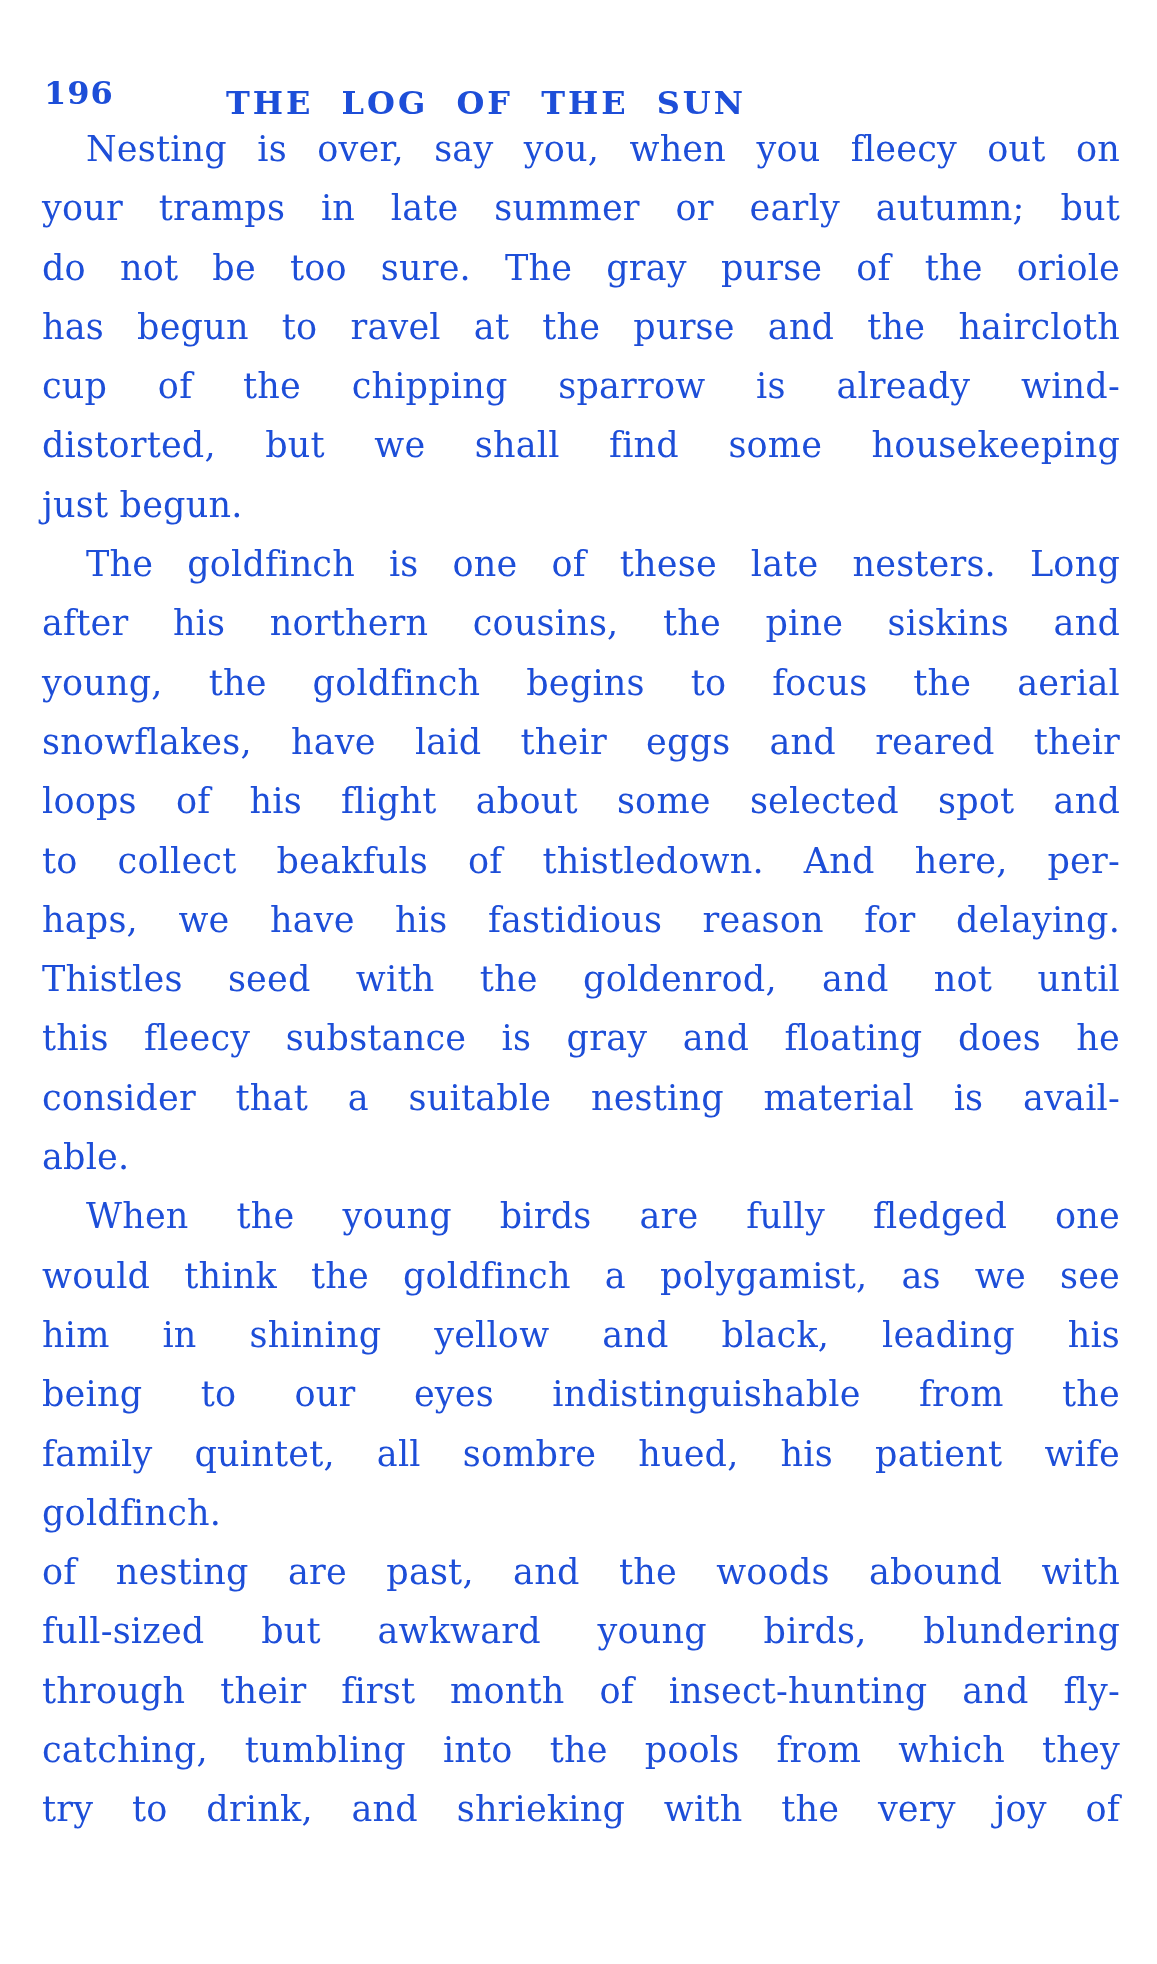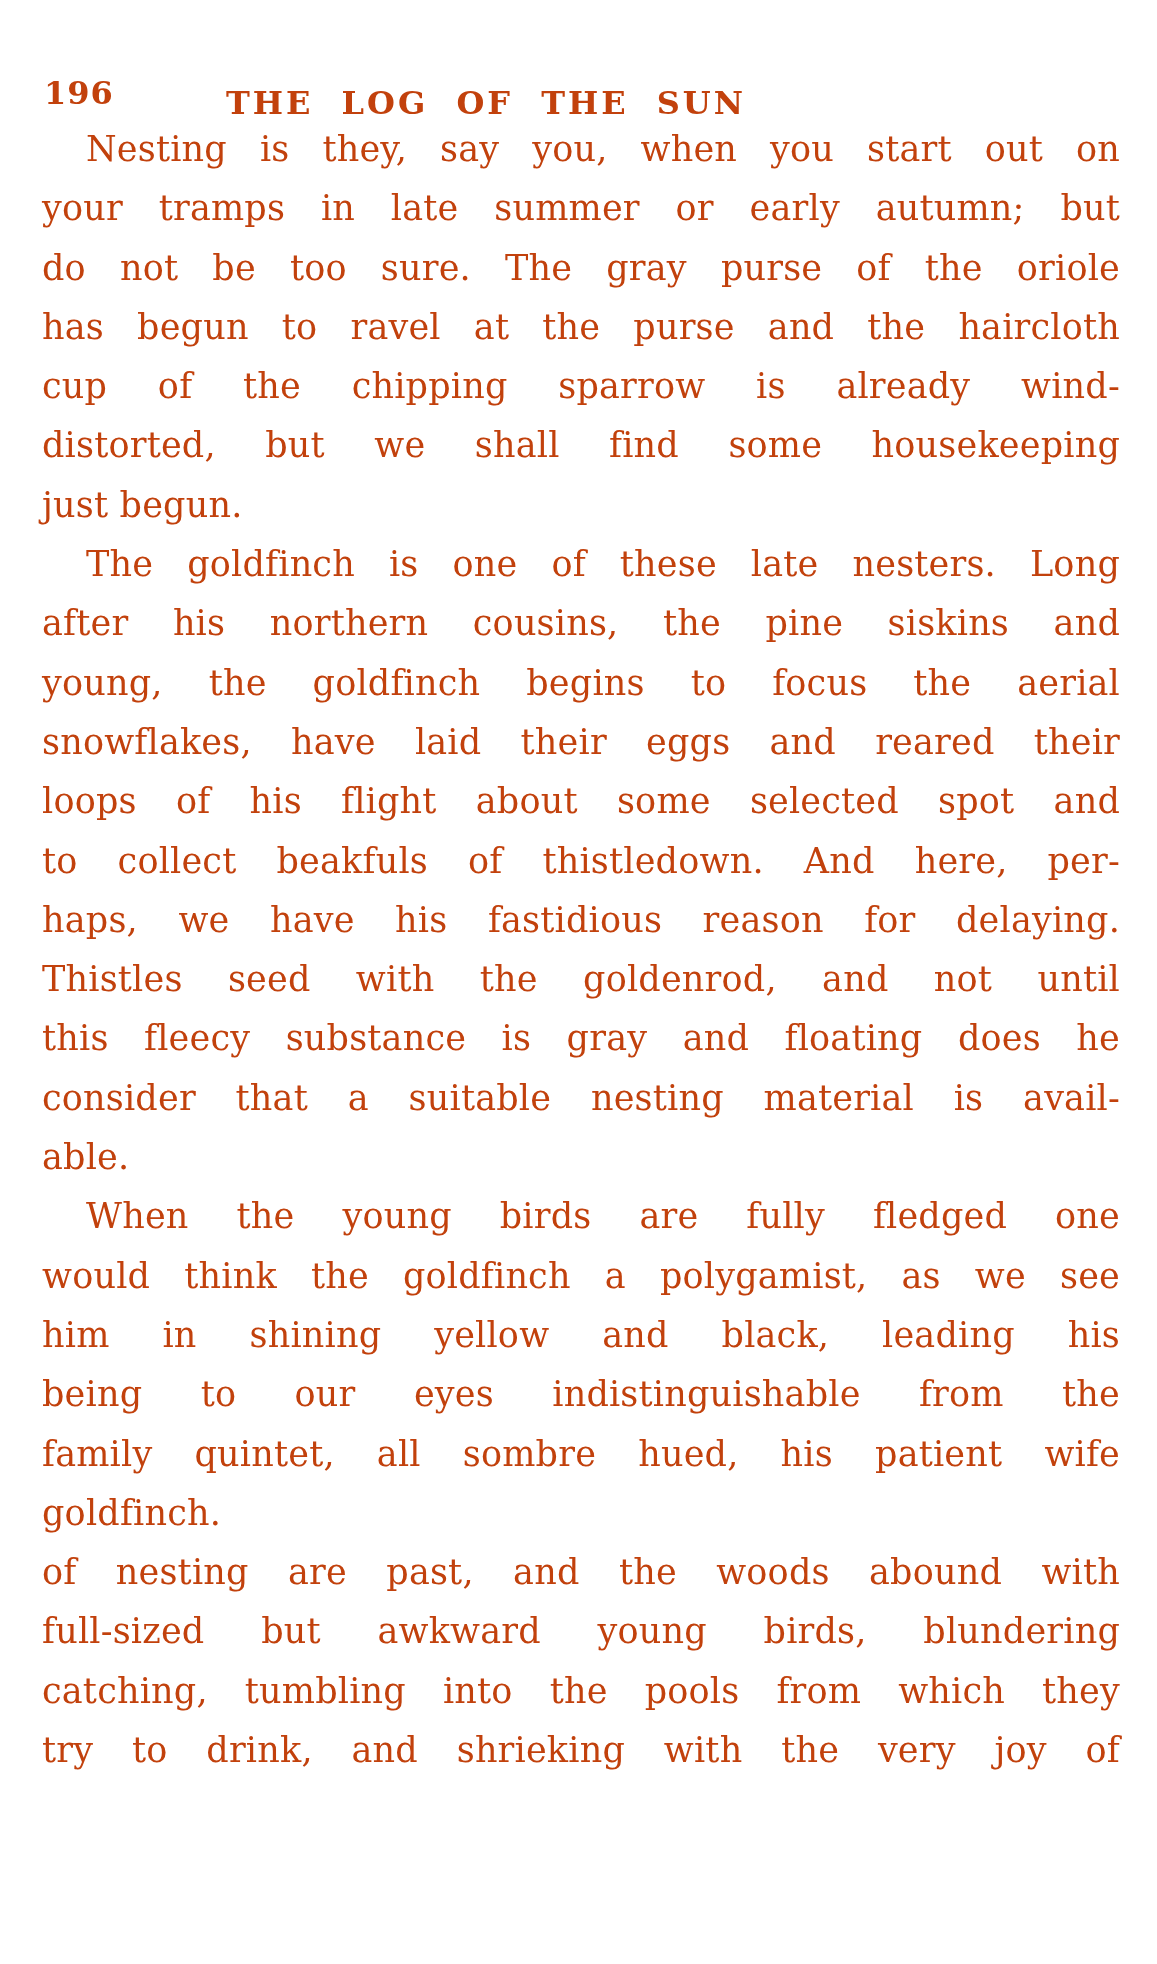--- a/index.html
+++ b/index.html
@@ -5,21 +5,21 @@
   html, body {
     margin: 0;
     padding: 0;
     background: #ffffff;
   }
   .page {
     position: relative;
     width: 1157px;
     height: 1964px;
     background: #ffffff;
-    color: #c2410c;
+    color: #1d4ed8;
     font-family: "DejaVu Serif", serif;
     overflow: hidden;
   }
   .running-head {
     position: absolute;
     top: 72px;
     left: 0;
     width: 1157px;
     height: 44px;
   }
@@ -64,21 +64,21 @@
 <body>
 
 <div class="page">
   <header class="running-head">
     <span class="pagenum">196</span>
     <span class="title">THE LOG OF THE SUN</span>
   </header>
 
   <main class="body-text">
 
-    <div class="line indent">Nesting is they, say you, when you start out on</div>
+    <div class="line indent">Nesting is over, say you, when you fleecy out on</div>
     <div class="line">your tramps in late summer or early autumn; but</div>
     <div class="line">do not be too sure. The gray purse of the oriole</div>
     <div class="line">has begun to ravel at the purse and the haircloth</div>
     <div class="line">cup of the chipping sparrow is already wind-</div>
     <div class="line">distorted, but we shall find some housekeeping</div>
     <div class="line endpara">just begun.</div>
 
     <div class="line indent">The goldfinch is one of these late nesters. Long</div>
     <div class="line">after his northern cousins, the pine siskins and</div>
     <div class="line">young, the goldfinch begins to focus the aerial</div>
@@ -93,16 +93,17 @@
 
     <div class="line indent">When the young birds are fully fledged one</div>
     <div class="line">would think the goldfinch a polygamist, as we see</div>
     <div class="line">him in shining yellow and black, leading his</div>
     <div class="line">being to our eyes indistinguishable from the</div>
     <div class="line">family quintet, all sombre hued, his patient wife</div>
     <div class="line endpara">goldfinch.</div>
 
     <div class="line">of nesting are past, and the woods abound with</div>
     <div class="line">full-sized but awkward young birds, blundering</div>
+    <div class="line">through their first month of insect-hunting and fly-</div>
     <div class="line">catching, tumbling into the pools from which they</div>
     <div class="line">try to drink, and shrieking with the very joy of</div>
   </main>
 </div>
 
 </body></html>

